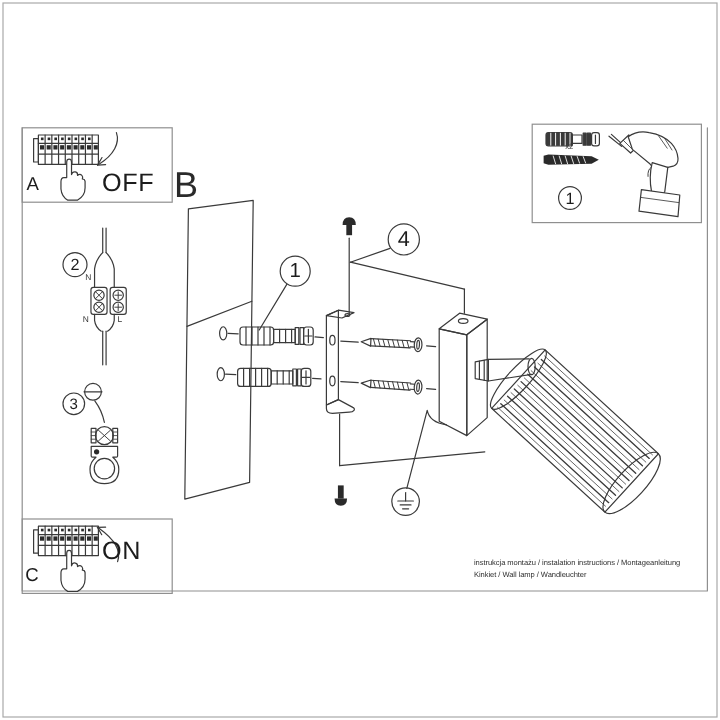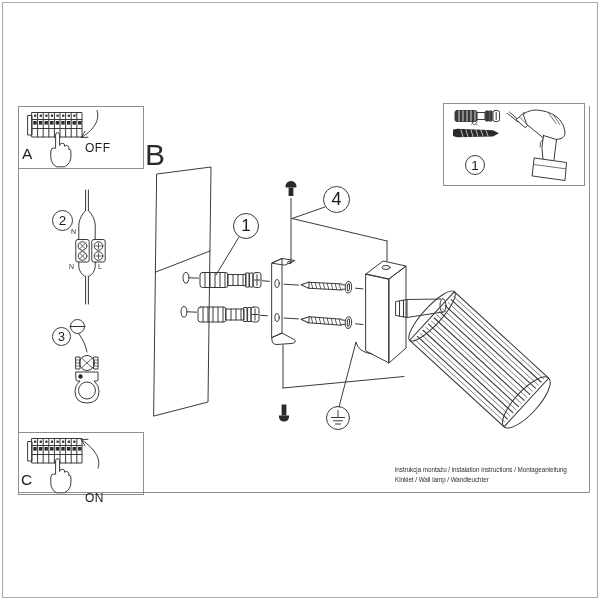--- a/index.html
+++ b/index.html
@@ -6,26 +6,26 @@
   #page{position:relative;width:600px;height:600px;background:#fff;overflow:hidden;
         font-family:"Liberation Sans", sans-serif;color:#222;}
   #outer-border{position:absolute;inset:2px;border:1px solid #a9a9a9;pointer-events:none;}
   svg.art{position:absolute;left:0;top:0;width:600px;height:600px;}
   .box{position:absolute;border:1px solid #8f8f8f;background:transparent;}
   #box-a{left:18px;top:106px;width:124px;height:61px;}
   #box-c{left:18px;top:432px;width:124px;height:61px;}
   #box-parts{left:443px;top:103px;width:140px;height:81px;}
   .lbl{position:absolute;white-space:nowrap;}
   .letter{font-size:15.5px;color:#1c1c1c;}
-  .state{font-size:12px;letter-spacing:.5px;color:#1c1c1c;}
+  .state{font-size:21px;letter-spacing:.5px;color:#1c1c1c;}
   #label-b{left:145px;top:138px;font-size:30px;color:#2a2a2a;}
   #label-a{left:22px;top:145px;}
   #label-off{left:85px;top:141px;}
   #label-c{left:21px;top:471px;}
-  #label-on{left:85px;top:491px;}
+  #label-on{left:85px;top:448px;}
   .wirelbl{font-size:7px;color:#333;}
   #lbl-n-top{left:71px;top:228px;}
   #lbl-n-bot{left:69px;top:263px;}
   #lbl-l-bot{left:98px;top:263px;}
   #lbl-x2{left:471px;top:119px;font-size:6.5px;color:#333;}
   .badge{position:absolute;border:1.2px solid #3a3a3a;border-radius:50%;background:#fff;
          display:flex;align-items:center;justify-content:center;color:#1c1c1c;box-sizing:border-box;}
   #badge-2{left:52px;top:210px;width:21px;height:21px;font-size:13.5px;}
   #badge-3{left:52px;top:327px;width:19px;height:19px;font-size:12.5px;}
   #badge-1-main{left:233px;top:213px;width:26px;height:26px;font-size:17px;}

